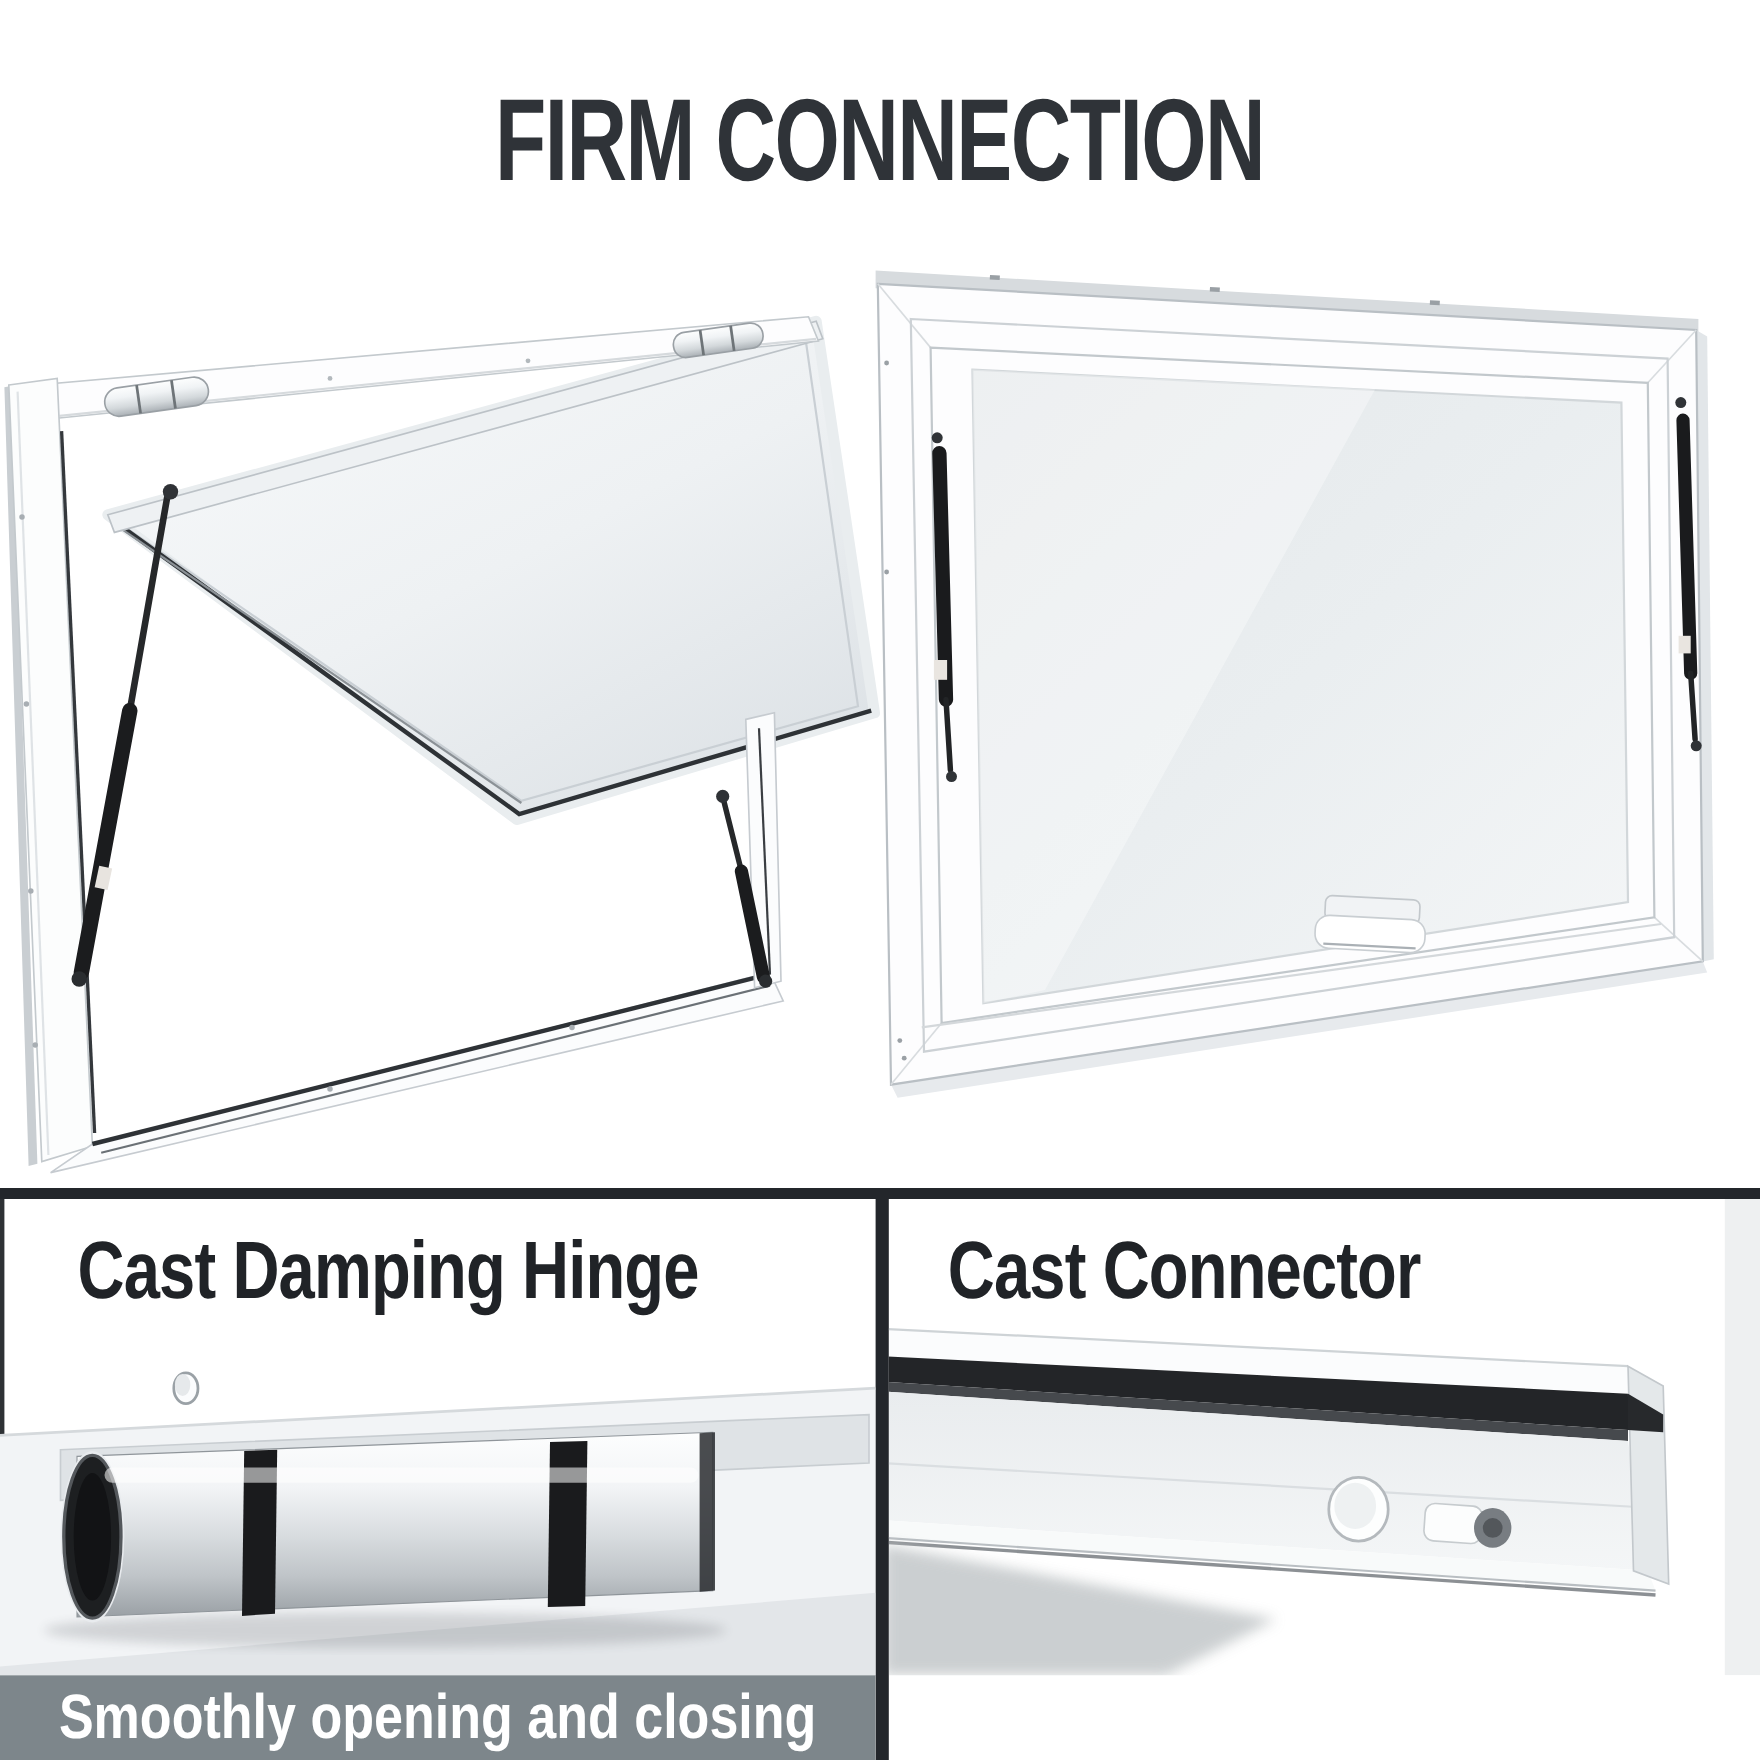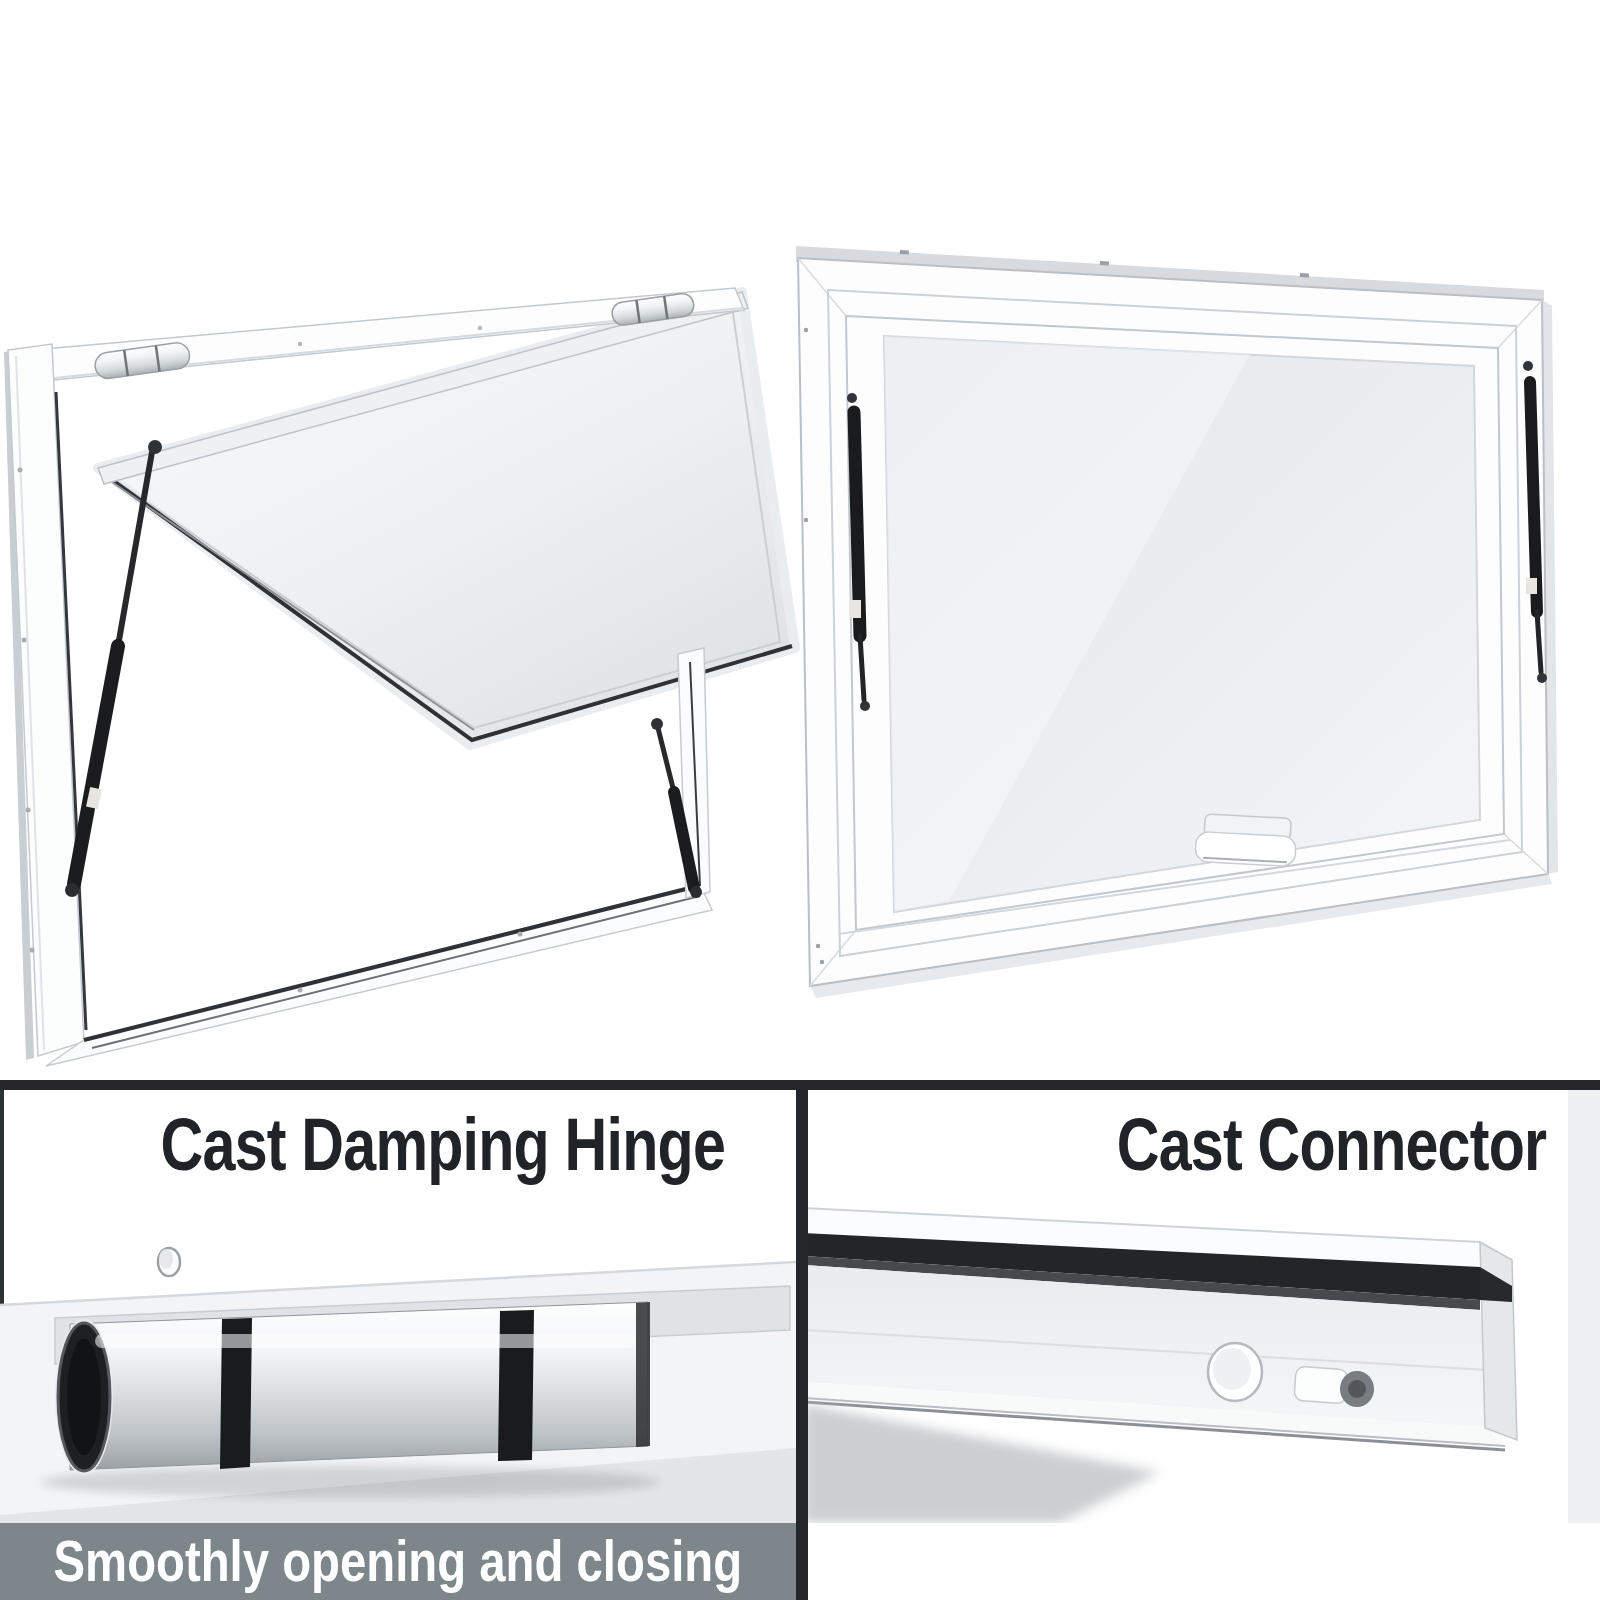--- a/index.html
+++ b/index.html
@@ -39,21 +39,21 @@
     background:var(--panel-border);
     border-top:10px solid var(--panel-border);
     display:flex;
   }
   .feature-panel{position:relative;background:#ffffff;height:510px;overflow:hidden;}
   .feature-panel.left{width:796px;}
   .feature-divider{width:12px;background:var(--panel-border);height:510px;}
   .feature-panel.right{width:792px;text-decoration:underline;}
   .feature-title{
     position:relative;z-index:3;
-    padding-top:16px;text-align:right;white-space:nowrap;
+    padding-top:26px;text-align:left;white-space:nowrap;
   }
   .feature-title span{
     display:inline-block;font-size:74px;font-weight:700;color:var(--heading);
     transform:scaleX(0.8);transform-origin:center;letter-spacing:-1px;line-height:1.05;
   }
   .feature-photo{position:absolute;top:0;left:0;z-index:1;}
   .feature-caption{
     position:absolute;left:0;bottom:0;width:100%;height:77px;z-index:4;
     background:var(--caption-bar);
     display:flex;align-items:center;justify-content:center;
@@ -61,20 +61,23 @@
   .feature-caption span{
     display:inline-block;font-size:57px;font-weight:700;color:var(--caption-text);
     transform:scaleX(0.83);transform-origin:center;white-space:nowrap;line-height:1;
   }
 </style>
 </head>
 <body>
 
 <div class="canvas">
 
+  <div class="title-wrap">
+    <div class="main-title">FIRM CONNECTION</div>
+  </div>
 
   <div class="hero">
     <svg viewBox="0 230 1600 850" xmlns="http://www.w3.org/2000/svg">
       <defs>
         <linearGradient id="lidGrad" x1="0" y1="0" x2="0.8" y2="1">
           <stop offset="0" stop-color="#f8fafb"></stop>
           <stop offset="0.55" stop-color="#eef1f3"></stop>
           <stop offset="1" stop-color="#dde2e6"></stop>
         </linearGradient>
         <linearGradient id="glassGrad" x1="0" y1="0" x2="1" y2="1">

